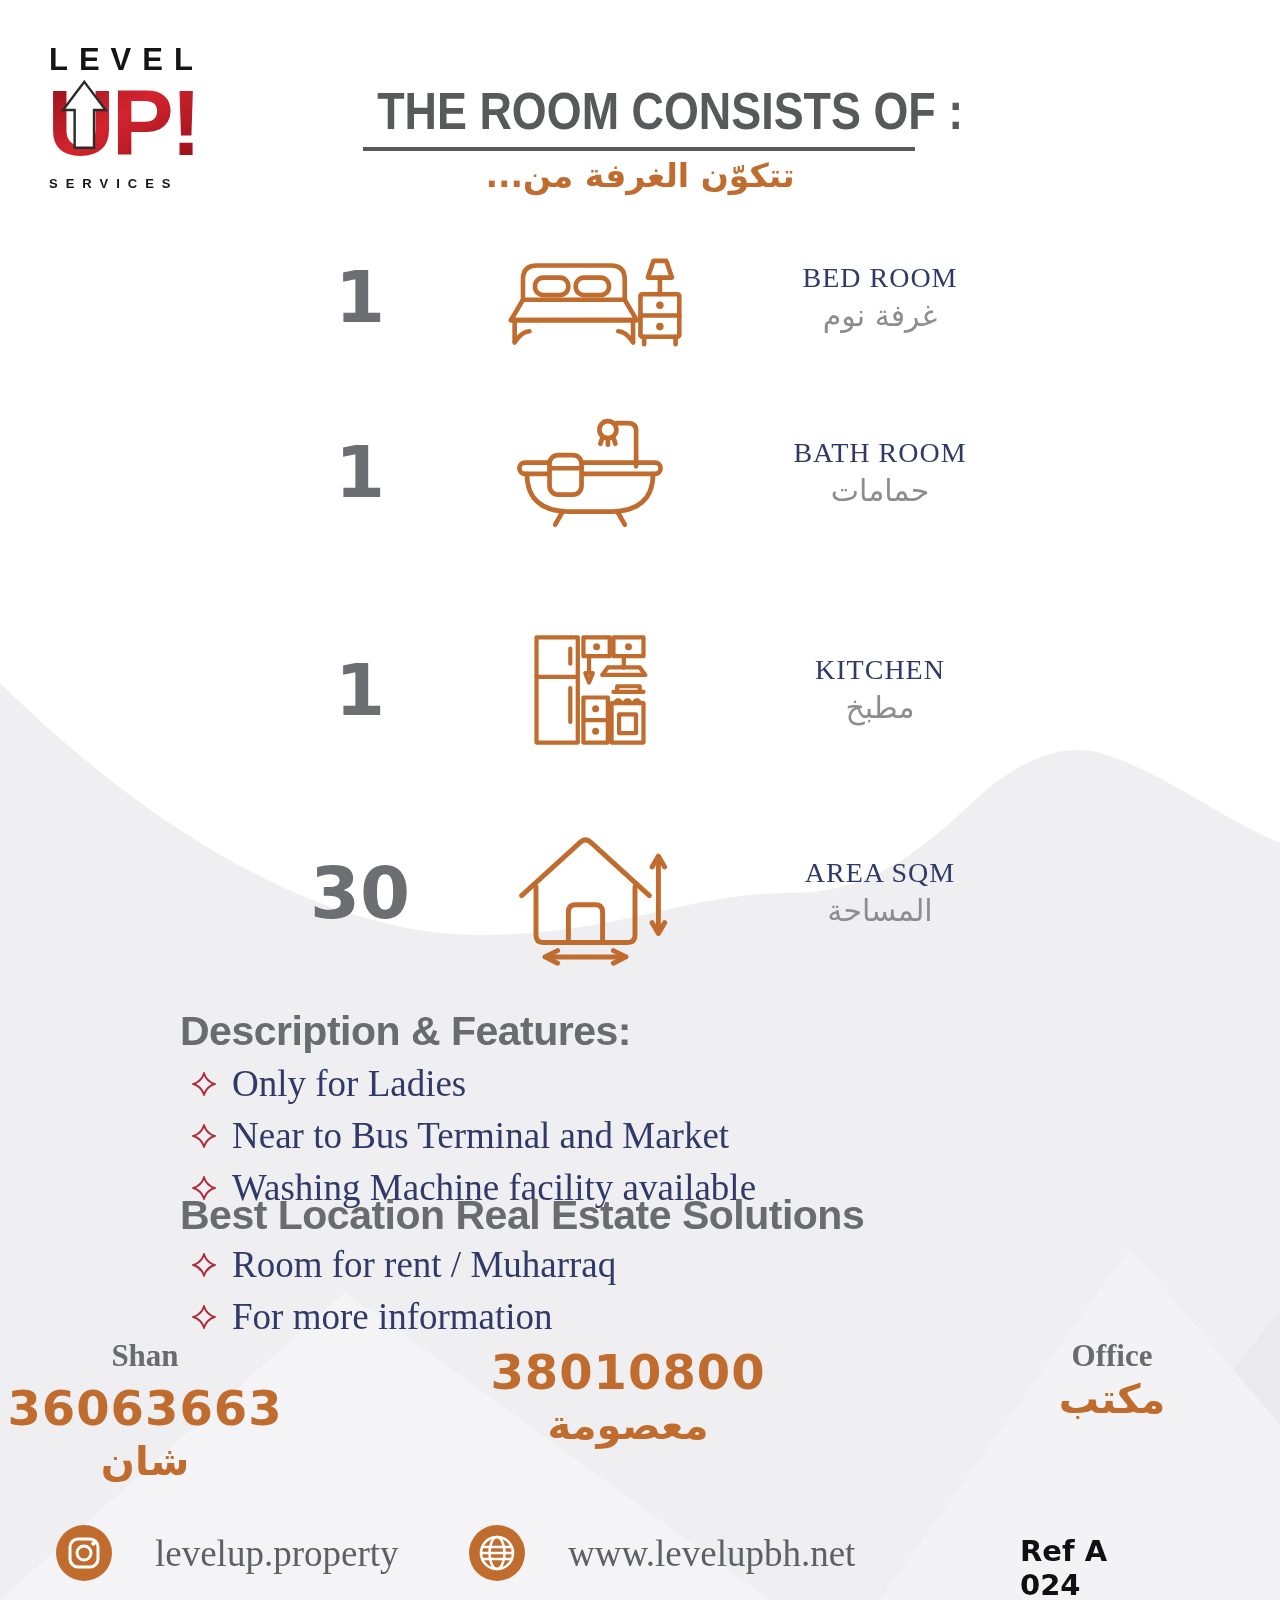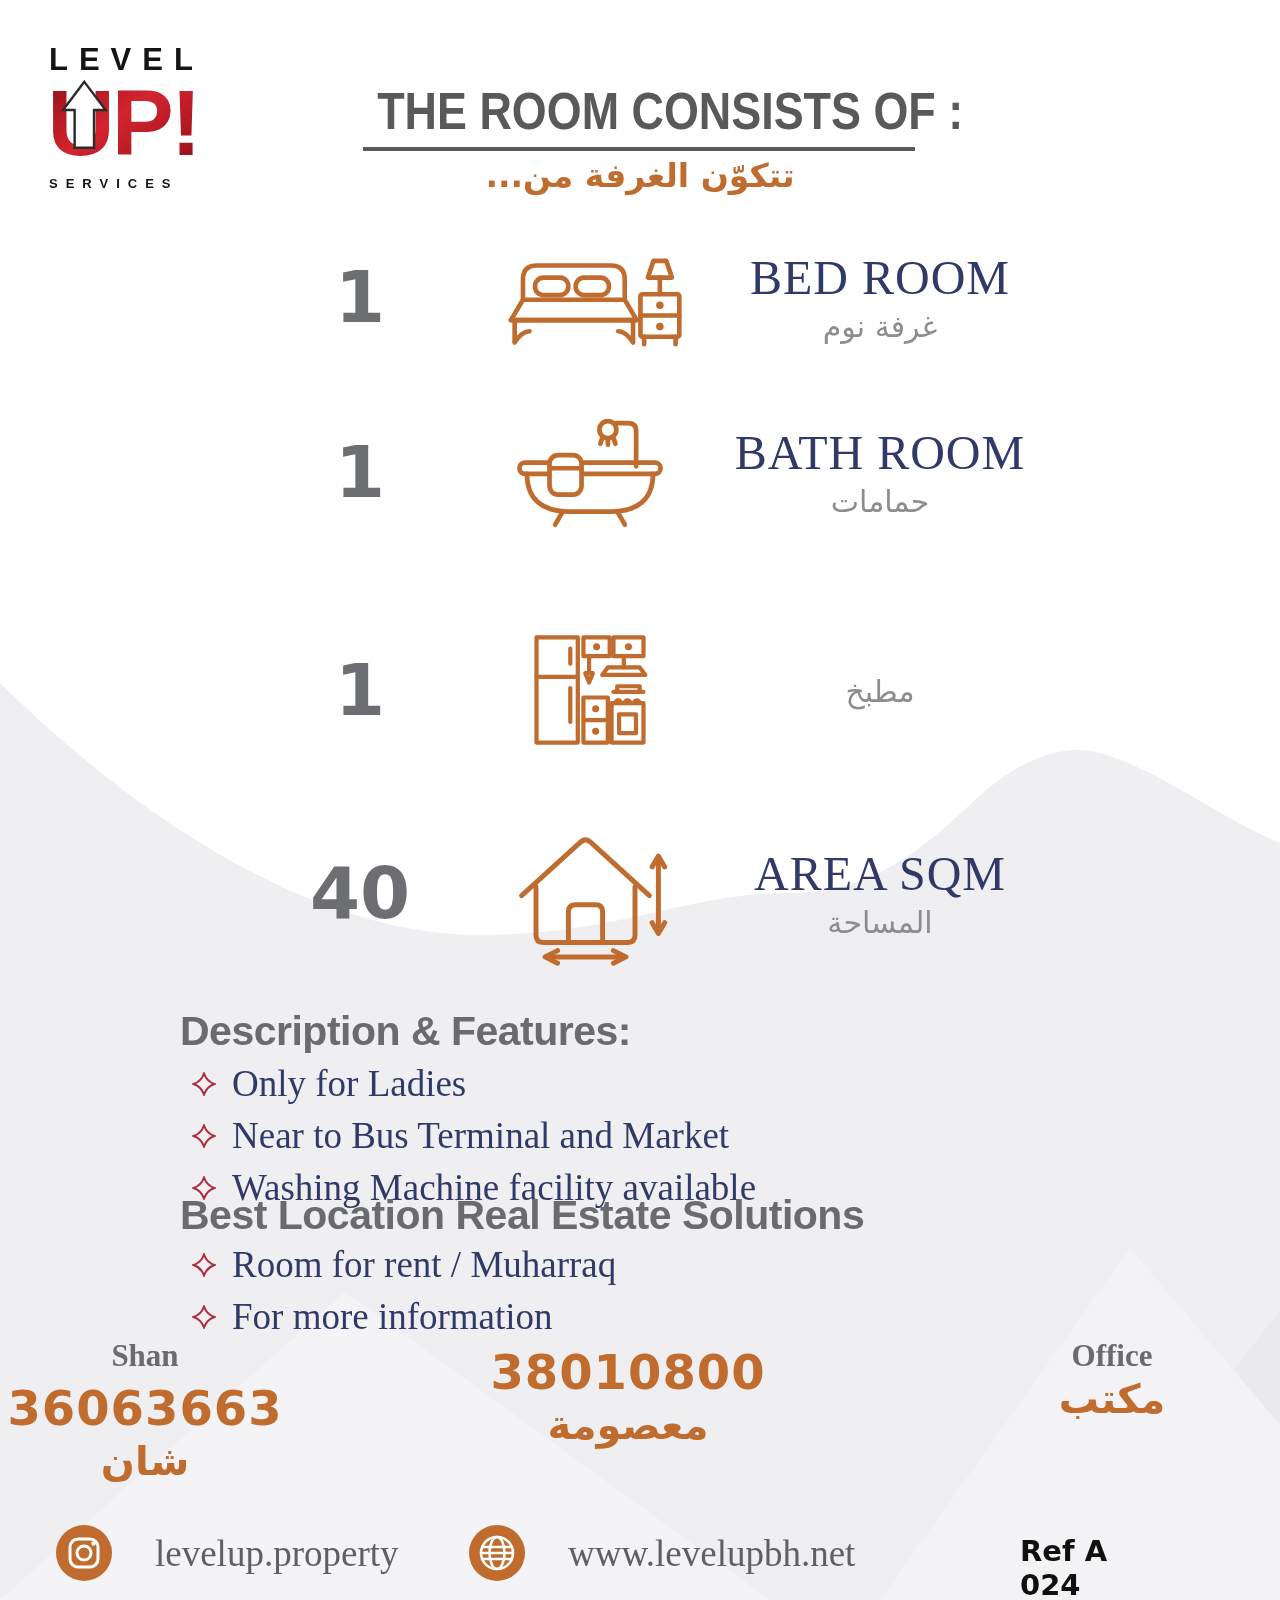--- a/index.html
+++ b/index.html
@@ -21,21 +21,21 @@
   .subtitle-ar{left:340px;top:156px;width:600px;text-align:center;color:#C06C2E;
                font-family:"DejaVu Sans",sans-serif;font-size:33px;font-weight:bold;direction:rtl;}
 
   
   .room-row{left:0;width:1280px;height:150px;}
   .room-count{position:absolute;left:295px;top:0;width:130px;height:100%;display:flex;align-items:center;justify-content:center;
               font-family:"DejaVu Sans",sans-serif;font-weight:bold;font-size:72px;color:#6D6E71;}
   .room-icon{position:absolute;left:495px;top:0;width:190px;height:100%;display:flex;align-items:center;justify-content:center;}
   .room-labels{position:absolute;left:710px;top:0;width:340px;height:100%;display:flex;flex-direction:column;
                align-items:center;justify-content:center;}
-  .room-label{font-family:"Liberation Serif",serif;font-size:48px;color:#303967;letter-spacing:1px;white-space:nowrap;}
+  .room-label{font-family:"Liberation Serif",serif;font-size:28px;color:#303967;letter-spacing:1px;white-space:nowrap;}
   .room-label-ar{font-family:"DejaVu Sans",sans-serif;font-size:30px;color:#8D8D90;direction:rtl;margin-top:4px;}
 
   
   .sec-heading{font-weight:bold;font-size:41px;color:#6A6B6E;letter-spacing:-.5px;}
   .feature-list{display:flex;flex-direction:column;gap:9px;}
   .feature-item{display:flex;align-items:center;gap:16px;}
   .feature-text{font-family:"Liberation Serif",serif;font-size:37px;color:#303967;white-space:nowrap;}
 
   
   .contact{top:1338px;width:300px;text-align:center;}
@@ -146,26 +146,27 @@
         <rect x="58" y="70" width="26" height="48"></rect>
         <path d="M58,94 H84"></path>
         <circle cx="71" cy="82" r="1.5" fill="#C06C2E"></circle>
         <circle cx="71" cy="106" r="1.5" fill="#C06C2E"></circle>
         <rect x="88" y="76" width="34" height="42"></rect>
         <path d="M92,76 a3,3 0 0 1 6,0 M102,76 a3,3 0 0 1 6,0 M112,76 a3,3 0 0 1 6,0"></path>
         <rect x="96" y="88" width="18" height="20"></rect>
       </svg>
     </div>
     <div class="room-labels">
+      <div class="room-label">KITCHEN</div>
       <div class="room-label-ar">مطبخ</div>
     </div>
   </div>
 
   <div class="abs room-row" style="top:805px;height:175px;">
-    <div class="room-count">40</div>
+    <div class="room-count">30</div>
     <div class="room-icon">
       <svg width="162" height="152" viewBox="0 0 180 162" fill="none" stroke="#C06C2E" stroke-width="5.5" stroke-linecap="round" stroke-linejoin="round">
         <path d="M14,84 L80,24 Q85,20 90,24 L156,84"></path>
         <path d="M30,74 V128 Q30,136 38,136 H132 Q140,136 140,128 V74"></path>
         <path d="M66,136 V102 Q66,94 74,94 H96 Q104,94 104,102 V136"></path>
         <path d="M166,44 V122"></path>
         <path d="M159,52 L166,40 L173,52"></path>
         <path d="M159,114 L166,126 L173,114"></path>
         <path d="M44,152 H126"></path>
         <path d="M54,145 L40,152 L54,159"></path>

